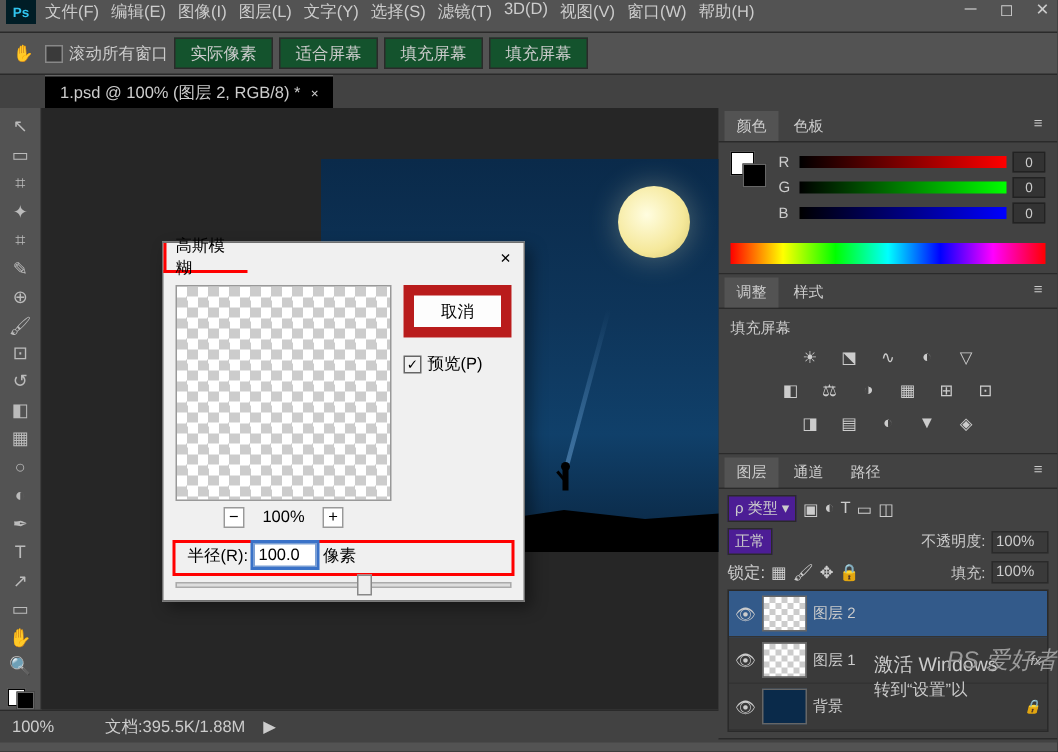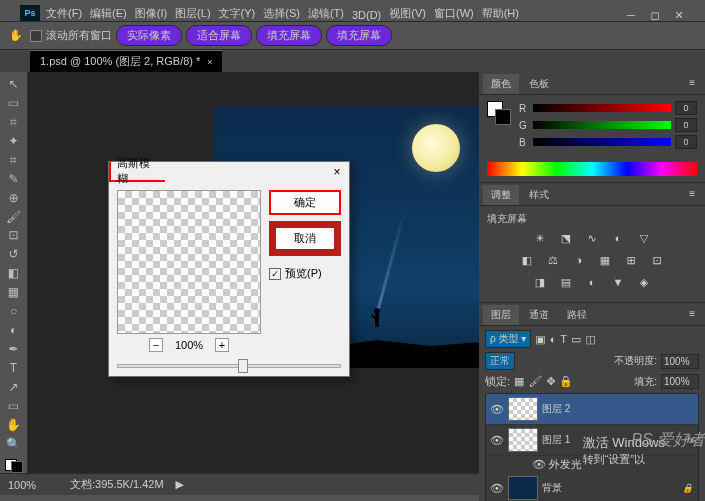--- a/index.html
+++ b/index.html
@@ -1,25 +1,25 @@
 <!DOCTYPE html>
 <html><head>
 <meta charset="utf-8">
 <style>
 *{margin:0;padding:0;box-sizing:border-box;font-family:"Microsoft YaHei",sans-serif;font-size:11px;color:#ccc;user-select:none}
 body{background:#535353;width:705px;height:501px;overflow:hidden;position:relative}
-.menubar{height:22px;background:#535353;display:flex;align-items:flex-end;padding:0 20px;border-bottom:1px solid #2a2a2a}
+.menubar{height:22px;background:#535353;display:flex;align-items:flex-start;padding:0 4px;border-bottom:1px solid #2a2a2a}
 .menubar .logo{width:20px;height:16px;background:#001d26;color:#30c5f0;display:flex;align-items:center;justify-content:center;font-weight:bold;font-size:9px;margin-right:6px}
 .menubar span{margin-right:8px;font-size:11px}
 .menubar .right{margin-left:auto;display:flex;gap:12px}
 .menubar .right div{width:12px;height:12px;display:flex;align-items:center;justify-content:center}
 .optionbar{height:28px;background:#535353;display:flex;align-items:center;padding:0 6px;gap:4px;border-bottom:1px solid #2a2a2a}
 .optionbar .tool-ic{width:20px;height:20px;display:flex;align-items:center;justify-content:center}
 .optionbar .chk{width:12px;height:12px;border:1px solid #888;background:#3a3a3a}
-.optionbar .btn{padding:2px 10px;background:#6d28d9;border:1px solid #2a2a2a;border-radius:10px}
+.optionbar .btn{padding:2px 10px;background:#14532d;border:1px solid #2a2a2a;border-radius:0}
 .tabbar{height:22px;background:#424242;display:flex;align-items:center;padding-left:30px}
 .tabbar .tab{background:#000000;padding:3px 10px;border-top:1px solid #666;font-size:10px}
 .tabbar .cls{margin-left:4px;font-size:9px}
 .main{display:flex;height:401px}
 .toolbox{width:28px;background:#535353;border-right:1px solid #2a2a2a;display:flex;flex-direction:column;align-items:center;padding-top:4px;gap:3px}
 .toolbox .t{width:22px;height:20px;display:flex;align-items:center;justify-content:center;color:#bbb;font-size:12px}
 .toolbox .fgbg{width:18px;height:18px;position:relative;margin-top:4px}
 .toolbox .fgbg .fg{position:absolute;width:12px;height:12px;background:#fff;border:1px solid #000;top:0;left:0}
 .toolbox .fgbg .bg{position:absolute;width:12px;height:12px;background:#000;border:1px solid #666;bottom:0;right:0}
 .canvas-area{flex:1;background:#262626;position:relative;overflow:hidden}
@@ -48,21 +48,21 @@
 .srow .val{width:22px;height:14px;background:#333;border:1px solid #222;font-size:9px;text-align:center;line-height:12px}
 .r{background:linear-gradient(to right,#000,#f00)}
 .g{background:linear-gradient(to right,#000,#0f0)}
 .b{background:linear-gradient(to right,#000,#00f)}
 .spectrum{height:14px;margin:4px 8px 6px;background:linear-gradient(to right,#f00,#ff0,#0f0,#0ff,#00f,#f0f,#f00)}
 .adjust-body{padding:6px 8px}
 .adj-row{display:flex;gap:10px;margin-bottom:6px;justify-content:center}
 .adj-row span{width:16px;height:16px;display:flex;align-items:center;justify-content:center;font-size:11px}
 .layers-body{padding:4px 6px;flex:1;display:flex;flex-direction:column}
 .lrow1{display:flex;gap:4px;align-items:center;margin-bottom:4px}
-.lrow1 select,.lrow1 .sel{background:#0369a1;border:1px solid #2a2a2a;padding:1px 4px;font-size:10px;color:#ccc}
+.lrow1 select,.lrow1 .sel{background:#4c1d95;border:1px solid #2a2a2a;padding:1px 4px;font-size:10px;color:#ccc}
 .lrow1 .opac{margin-left:auto;font-size:10px}
 .lrow1 .pct{width:38px;background:#3a3a3a;border:1px solid #2a2a2a;font-size:10px;padding:1px 2px}
 .llist{background:#3a3a3a;flex:1;border:1px solid #2a2a2a}
 .litem{display:flex;align-items:center;padding:3px 4px;border-bottom:1px solid #333;gap:4px}
 .litem.sel{background:#335a8a}
 .litem .eye{width:14px;font-size:11px}
 .litem .thumb{width:30px;height:24px;background:#0a2a4a;border:1px solid #666}
 .litem .thumb.chk{background:repeating-conic-gradient(#ccc 0 25%,#fff 0 50%) 0 0/8px 8px}
 .litem .nm{font-size:10px}
 .litem .fx{margin-left:auto;font-size:9px;font-style:italic}
@@ -277,64 +277,67 @@
             <span class="eye">👁</span>
             <div class="thumb chk"></div>
             <span class="nm">图层 2</span>
           </div>
           <div class="litem">
             <span class="eye">👁</span>
             <div class="thumb chk"></div>
             <span class="nm">图层 1</span>
             <span class="fx">fx</span>
           </div>
-          <div class="sub"><span>👁</span> <span>外发光</span></div>
           <div class="litem">
             <span class="eye">👁</span>
             <div class="thumb"></div>
             <span class="nm">背景</span>
             <span class="fx">🔒</span>
           </div>
         </div>
 
       </div>
     </div>
   </div>
 </div>
 
 <div class="statusbar">
   <span class="zoom">100%</span>
-  <span>文档:395.5K/1.42M</span>
+  <span>文档:395.5K/1.88M</span>
   <span>▶</span>
 </div>
 
 <div class="arrow a1"></div>
 <div class="arrow a2"></div>
 
 <div class="dialog">
   <div class="dlg-title">高斯模糊</div>
   <div class="dlg-close">×</div>
   <div class="dlg-body">
     <div class="preview">
       <div class="pimg"></div>
       <div class="pzoom">
         <div class="zb">−</div>
         <span>100%</span>
         <div class="zb">+</div>
       </div>
     </div>
     <div class="dlg-right">
-      <div class="dlg-btn ok">确定</div>
       <div class="dlg-btn">取消</div>
       <div class="dlg-chk">
         <div class="box">✓</div>
           <span>预览(P)</span>
       </div>
     </div>
   </div>
+  <div class="radius-row">
+    <span>半径(R):</span>
+    <input value="100.0" style="">
+    <span>像素</span>
+  </div>
   <div class="slider">
       <div class="thumb"></div>
     </div>
 </div>
 
 <div class="watermark">
   <div class="w1">激活 Windows</div>
   <div>转到“设置”以</div>
 </div>
 <div class="watermark2">PS 爱好者</div>

